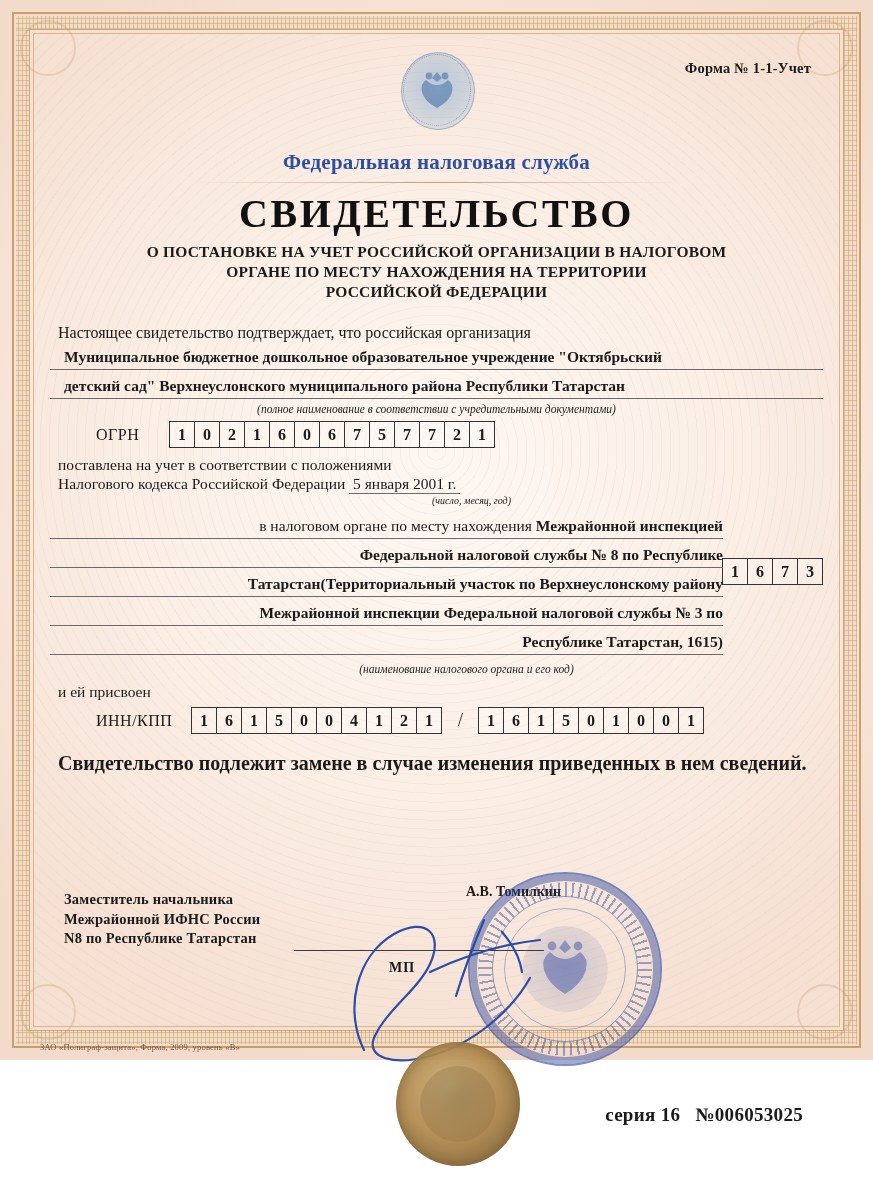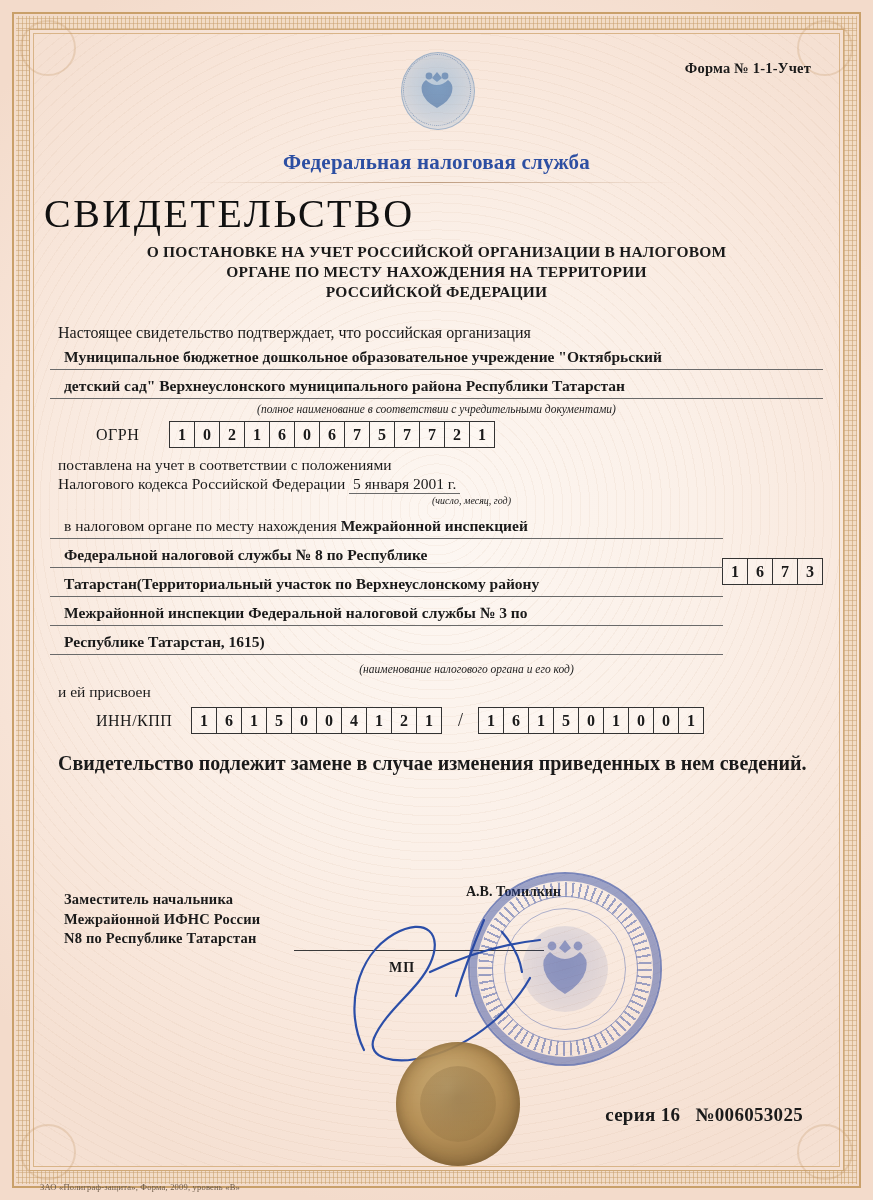--- a/index.html
+++ b/index.html
@@ -11,21 +11,21 @@
     width: 873px;
     height: 1200px;
     font-family: "Liberation Serif", serif;
     color: #1a1a1a;
     overflow: hidden;
   }
 
   .page {
     position: relative;
     width: 873px;
-    height: 1200px;
+    height: 1060px;
     background:
       radial-gradient(ellipse 70% 55% at 50% 46%, #fdf6f0 0%, #fbeee6 45%, #f7e3d6 75%, #f3dbcb 100%);
   }
 
   
   .border-outer {
     position: absolute;
     left: 12px; top: 12px; right: 12px; bottom: 12px;
     border: 2px solid #c9a06a;
     box-sizing: border-box;
@@ -132,23 +132,23 @@
   .fns-rule {
     position: absolute;
     top: 140px;
     left: 150px; right: 150px;
     height: 1px;
     background: linear-gradient(90deg, rgba(180,140,100,0), rgba(170,130,95,.75), rgba(180,140,100,0));
   }
   .doc-title {
     position: absolute;
     top: 148px; left: 0; right: 0;
-    text-align: left;
+    text-align: center;
     font-size: 40px;
-    font-weight: normal;
+    font-weight: bold;
     letter-spacing: 2.5px;
     color: #111;
   }
   .doc-subtitle {
     position: absolute;
     top: 200px; left: 60px; right: 60px;
     text-align: center;
     font-size: 15.5px;
     font-weight: bold;
     line-height: 1.28;
@@ -209,20 +209,21 @@
     justify-content: center;
     font-family: "Liberation Serif", serif;
     background: rgba(255,255,255,0.25);
   }
   .slash { font-size: 18px; padding: 0 6px; }
 
   .two-col {
     display: flex;
     align-items: flex-start;
     gap: 0;
+    text-align: right;
   }
   .two-col .left { flex: 1 1 auto; }
   .two-col .code-boxes { padding-top: 44px; }
 
   .row-text {
     font-size: 15.5px;
     margin: 2px 0 1px 8px;
   }
 
   .date-line {

